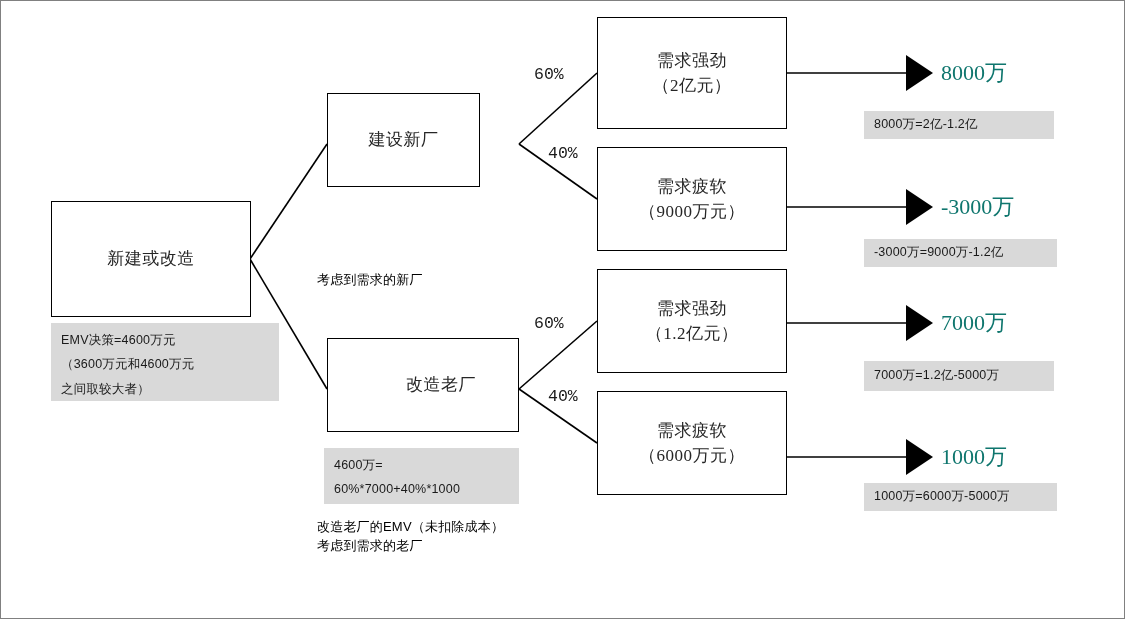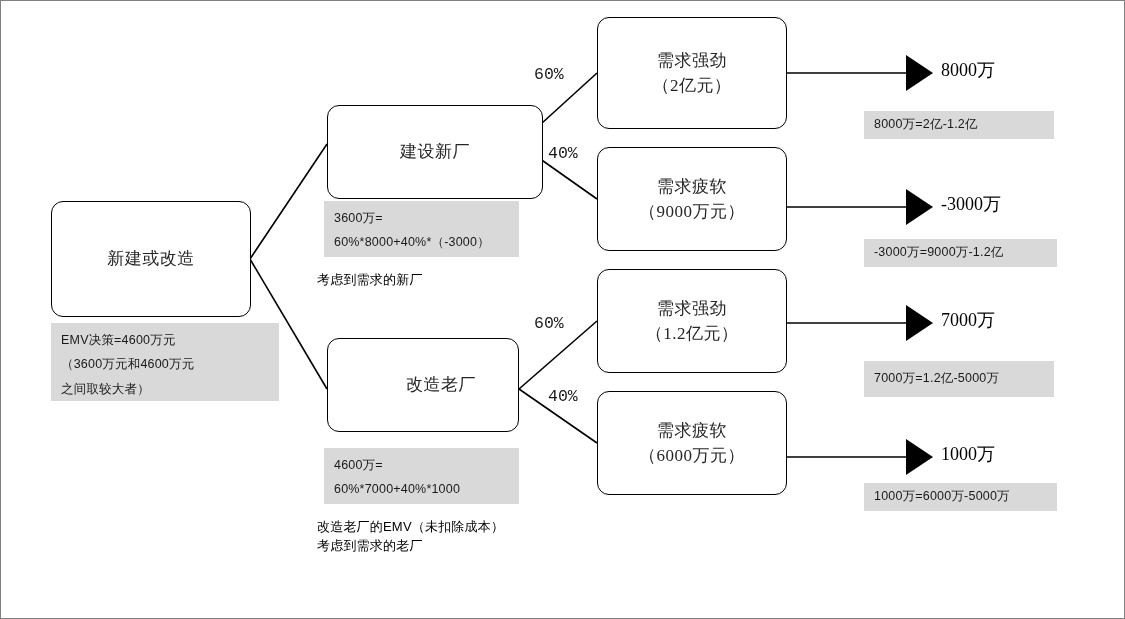--- a/index.html
+++ b/index.html
@@ -23,21 +23,21 @@
     position: absolute;
     left: 0;
     top: 0;
     width: 1125px;
     height: 619px;
     pointer-events: none;
   }
   .node {
     position: absolute;
     border: 1px solid #000000;
-    border-radius: 12px;
+    border-radius: 0;
     background: #ffffff;
     box-sizing: border-box;
     display: flex;
     flex-direction: column;
     align-items: center;
     justify-content: center;
     font-size: 17px;
     line-height: 1.5;
     color: #262626;
     text-align: center;
@@ -71,22 +71,22 @@
     letter-spacing: 0.2px;
   }
   .prob {
     position: absolute;
     font-size: 16.5px;
     color: #1a1a1a;
     font-family: Liberation Mono, monospace;
   }
   .payoff {
     position: absolute;
-    font-size: 18px;
-    color: #000000;
+    font-size: 22px;
+    color: #0f766e;
     white-space: nowrap;
     font-family: "Liberation Serif", "DejaVu Serif", serif;
   }
 </style>
 </head>
 <body>
 
 <div id="page">
 
   <svg id="edges" viewBox="0 0 1125 619">
@@ -115,26 +115,22 @@
 
   <div class="node" style="left:50px; top:200px; width:200px; height:116px;">
     <div class="l1">新建或改造</div>
   </div>
   <div class="gbox" style="left:50px; top:322px; width:228px; height:78px;">
     <div>EMV决策=4600万元</div>
     <div>（3600万元和4600万元</div>
     <div>之间取较大者）</div>
   </div>
 
-  <div class="node" style="left:326px; top:104px; width:216px; height:94px;">
+  <div class="node" style="left:326px; top:92px; width:153px; height:94px;">
     <div class="l1">建设新厂</div>
-  </div>
-  <div class="gbox" style="left:323px; top:200px; width:195px; height:56px;">
-    <div>3600万=</div>
-    <div>60%*8000+40%*（-3000）</div>
   </div>
   <div class="plaintext" style="left:316px; top:270px;">
     <div>考虑到需求的新厂</div>
   </div>
 
   <div class="node" style="left:326px; top:337px; width:192px; height:94px;padding-left:36px;">
     <div class="l1">改造老厂</div>
   </div>
   <div class="gbox" style="left:323px; top:447px; width:195px; height:56px;">
     <div>4600万=</div>
@@ -166,21 +162,21 @@
   <div class="payoff" style="left:940px; top:191px;text-align:right;">-3000万</div>
   <div class="gbox single" style="left:863px; top:238px; width:193px; height:28px;">
     <span>-3000万=9000万-1.2亿</span>
   </div>
 
   <div class="node" style="left:596px; top:268px; width:190px; height:104px;">
     <div class="l1">需求强劲</div>
     <div class="l2">（1.2亿元）</div>
   </div>
   <div class="payoff" style="left:940px; top:307px;">7000万</div>
-  <div class="gbox single" style="left:863px; top:360px; width:190px; height:36px;">
+  <div class="gbox single" style="left:863px; top:360px; width:190px; height:30px;">
     <span>7000万=1.2亿-5000万</span>
   </div>
 
   <div class="node" style="left:596px; top:390px; width:190px; height:104px;">
     <div class="l1">需求疲软</div>
     <div class="l2">（6000万元）</div>
   </div>
   <div class="payoff" style="left:940px; top:441px;">1000万</div>
   <div class="gbox single" style="left:863px; top:482px; width:193px; height:28px;">
     <span>1000万=6000万-5000万</span>

